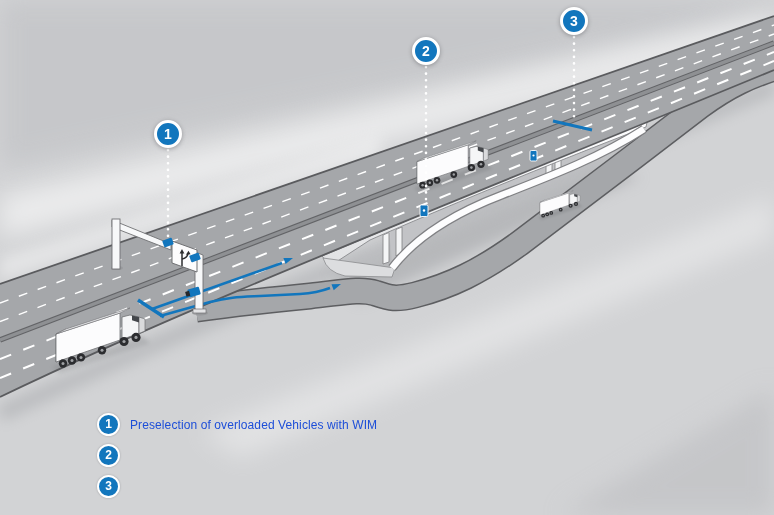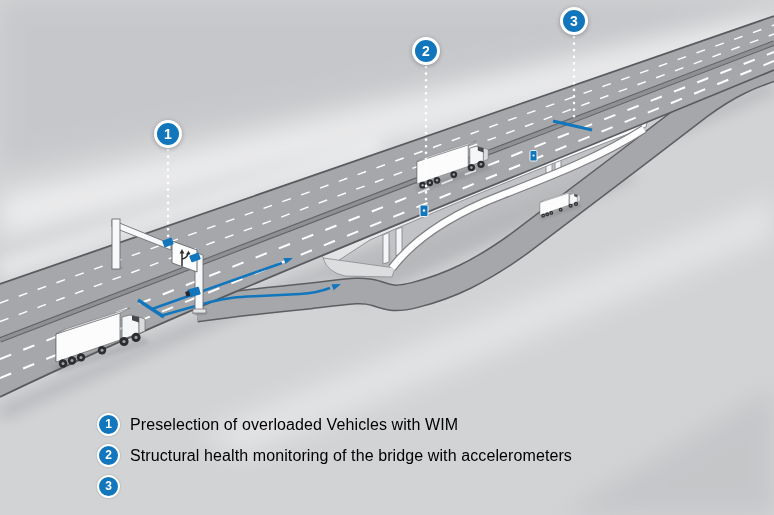--- a/index.html
+++ b/index.html
@@ -9,21 +9,21 @@
   .marker{position:absolute;width:22px;height:22px;border-radius:50%;
           background:#1276bd;border:3px solid #fff;color:#fff;
           font-weight:bold;font-size:14px;line-height:22px;text-align:center;
           box-shadow:0 1px 4px rgba(40,40,45,.35);}
   .legend{position:absolute;left:97px;top:413px;}
   .legend-row{display:flex;align-items:center;margin-bottom:8px;height:23px;}
   .badge{flex:0 0 auto;width:19px;height:19px;border-radius:50%;background:#1276bd;
          border:2px solid #fff;color:#fff;font-weight:bold;font-size:12px;
          line-height:19px;text-align:center;margin-right:10px;
          box-shadow:0 0 2px rgba(40,40,45,.3);}
-  .legend-label{font-size:16px;color:#000000;letter-spacing:.1px;white-space:nowrap;}
+  .legend-label{font-size:12px;color:#1d4ed8;letter-spacing:.1px;white-space:nowrap;}
 </style>
 </head>
 <body>
 
 <div class="stage">
 
 <svg class="scene" width="774" height="515" viewBox="0 0 774 515">
   <defs>
     <filter id="b3" x="-40%" y="-40%" width="180%" height="180%">
           <feGaussianBlur stdDeviation="2"></feGaussianBlur>
@@ -193,20 +193,19 @@
 <div class="marker" style="left:412px;top:37px;">2</div>
 <div class="marker" style="left:560px;top:7px;">3</div>
 
 <div class="legend">
   <div class="legend-row">
     <span class="badge">1</span>
     <span class="legend-label">Preselection of overloaded Vehicles with WIM</span>
   </div>
   <div class="legend-row">
     <span class="badge">2</span>
-    <span class="legend-label">Structural health monitoring of the bridge with accelerometers</span>
   </div>
   <div class="legend-row">
     <span class="badge">3</span>
   </div>
 </div>
 
 </div>
 
 </body></html>

